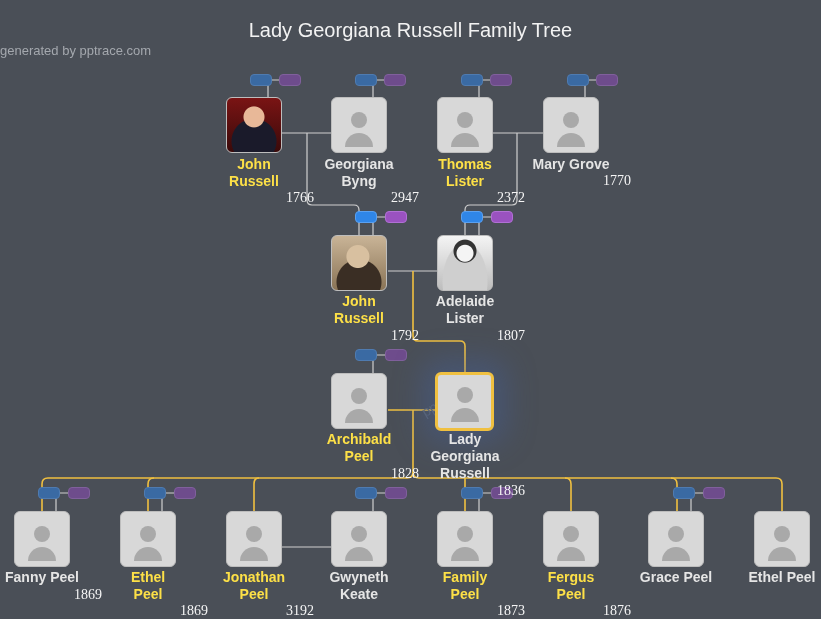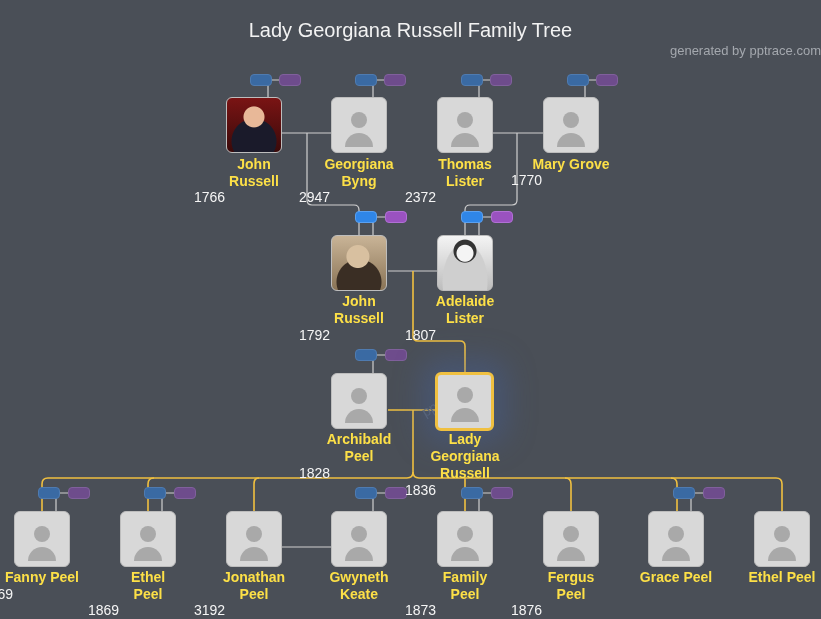--- a/index.html
+++ b/index.html
@@ -1,30 +1,30 @@
 <!DOCTYPE html>
 <html><head>
 <meta charset="utf-8">
 <style>
   html,body{margin:0;padding:0;}
   body{width:821px;height:619px;background:#4a4f57;position:relative;overflow:hidden;font-family:"Liberation Sans",sans-serif;}
   .title{position:absolute;left:0;width:821px;top:19px;text-align:center;color:#f2f2f2;font-size:20px;}
-  .subtitle{position:absolute;left:0;width:821px;top:43px;text-align:right;color:#a4a8ae;font-size:13px;}
+  .subtitle{position:absolute;left:0;width:821px;top:43px;text-align:left;color:#a4a8ae;font-size:13px;}
   svg.lines{position:absolute;left:0;top:0;}
   .node{position:absolute;width:56px;height:56px;border-radius:6px;background:#d8d8d8;border:1px solid #bdbdbd;box-sizing:border-box;overflow:hidden;}
   .node.sel{border:3px solid #f0c040;box-shadow:0 0 30px 12px rgba(70,100,170,0.35);}
   .node .head{position:absolute;left:50%;top:14px;width:16px;height:16px;margin-left:-8px;border-radius:50%;background:#a9a9a9;}
   .node .body{position:absolute;left:50%;top:35px;width:28px;height:14px;margin-left:-14px;border-radius:14px 14px 0 0;background:#a9a9a9;}
   .sel .head{top:12px}.sel .body{top:33px}
   .photo1{background:radial-gradient(circle at 50% 35%,#e8b898 0 10px,transparent 11px),radial-gradient(circle at 50% 80%,#1a1a2a 0 22px,transparent 23px),linear-gradient(#7a1414,#3a0a0a);}
   .photo2{background:radial-gradient(circle at 48% 38%,#d8c0a0 0 11px,transparent 12px),radial-gradient(circle at 50% 85%,#3a2e24 0 22px,transparent 23px),linear-gradient(#c9b497,#8a7456);}
   .photo3{background:radial-gradient(circle at 50% 32%,#f4f4f4 0 8px,transparent 9px),radial-gradient(circle at 50% 28%,#333 0 11px,transparent 12px),radial-gradient(ellipse at 50% 85%,#cfcfcf 0 22px,transparent 23px),linear-gradient(#f4f4f4,#bdbdbd);}
   .label{position:absolute;width:120px;text-align:center;font-size:14px;font-weight:bold;line-height:17px;}
-  .m{color:#fde047}.f{color:#fde047}
-  .year{position:absolute;width:120px;text-align:left;font-size:14px;color:#f5f5f5;line-height:17px;}
+  .m{color:#fde047}.f{color:#e5e5e5}
+  .year{position:absolute;width:120px;text-align:right;font-size:14px;color:#f5f5f5;line-height:17px;font-family:Liberation Serif, serif;}
   .pbtn{position:absolute;width:22px;height:12px;border-radius:4px;box-sizing:border-box;}
   .pb{background:#3a6aa3;border:1px solid #4f7bb0;}
   .pp{background:#6e4c8c;border:1px solid #80609c;}
   .pb.on{background:#2f86e8;border-color:#5aa0f0;}
   .pp.on{background:#9a52c0;border-color:#b070d4;}
 </style>
 </head>
 <body>
 
 <div class="title">Lady Georgiana Russell Family Tree</div>

